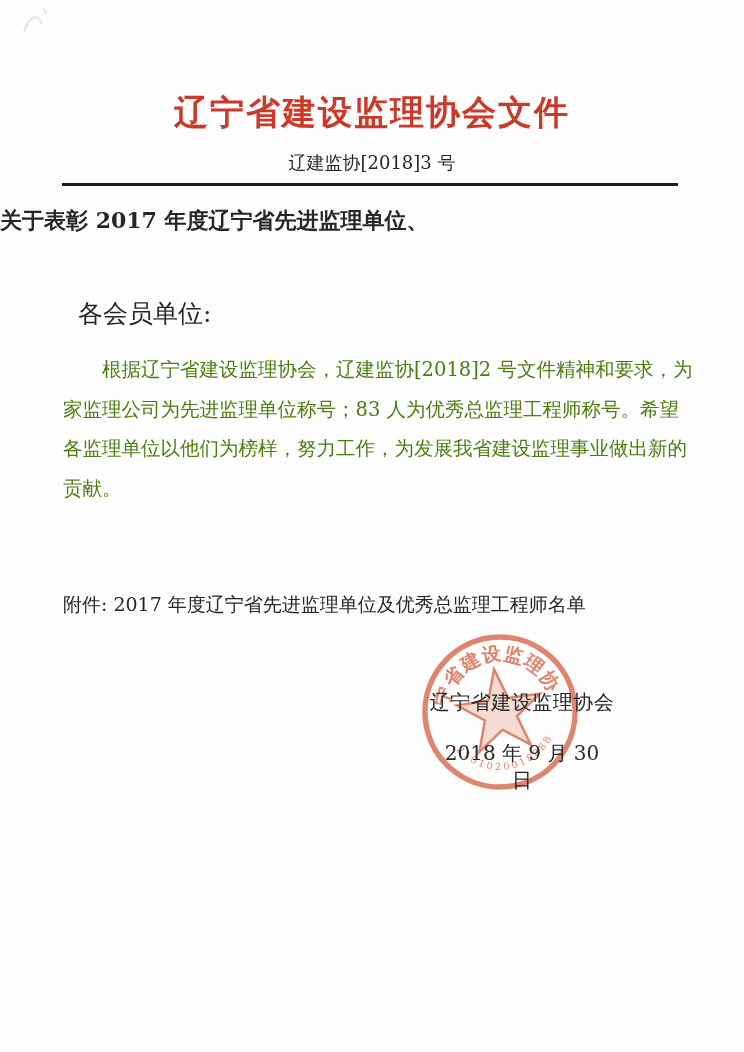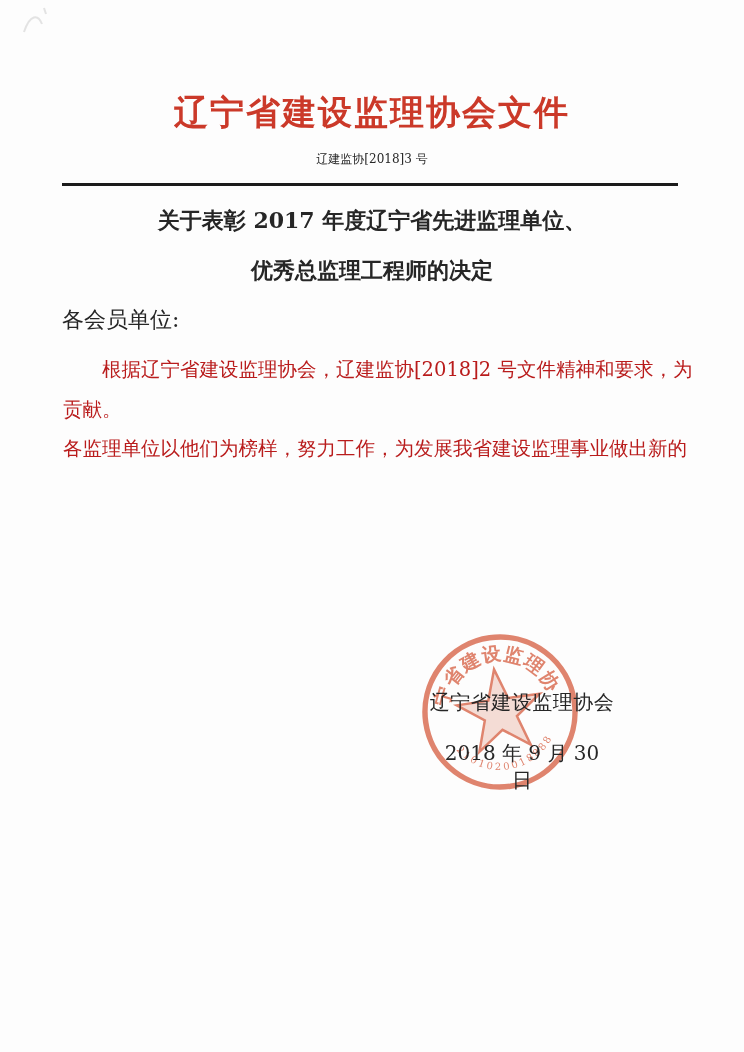--- a/index.html
+++ b/index.html
@@ -16,45 +16,45 @@
   .org-title{
     position:absolute;top:90px;left:0;width:744px;
     text-align:center;
     font-size:34px;font-weight:bold;
     letter-spacing:2px;
     color:#cb3929;
   }
   .doc-number{
     position:absolute;top:151px;left:0;width:744px;
     text-align:center;
-    font-size:12px;
+    font-size:18px;
     color:#262626;
   }
   .rule{
     position:absolute;top:183px;left:62px;
     width:616px;height:3px;
     background:#1b1b1b;
   }
   
   .doc-title1{
     position:absolute;top:206px;left:0;width:744px;
-    text-align:center;font-size:22px;font-weight:bold;color:#262626;
+    text-align:left;font-size:22px;font-weight:bold;color:#262626;
   }
   .doc-title2{
     position:absolute;top:256px;left:0;width:744px;
     text-align:center;font-size:22px;font-weight:bold;color:#262626;
   }
   
   .salutation{
-    position:absolute;top:297px;left:62px;
-    font-size:22px;color:#262626;margin-top:8px;
+    position:absolute;top:297px;left:78px;
+    font-size:25px;color:#262626;
   }
   .body-block{
     position:absolute;top:350px;left:63px;width:616px;
-    font-size:19.5px;color:#b91c1c;
+    font-size:19.5px;color:#4d7c0f;
   }
   .body-line{
     height:39.6px;line-height:39.6px;
     text-align:justify;text-align-last:justify;
     white-space:nowrap;
   }
   .body-line.first{text-indent:2em;}
   .body-line.last{text-align-last:left;white-space:normal;}
   .attachment{
     position:absolute;top:592px;left:63px;width:640px;
@@ -88,30 +88,31 @@
 
   <svg class="artifact" width="60" height="40" viewBox="0 0 60 40">
     <path d="M10,30 C16,12 24,12 28,22 M30,6 l2,6" stroke="#dcdcdc" stroke-width="2" fill="none" opacity="0.8"></path>
   </svg>
 
   <div class="org-title">辽宁省建设监理协会文件</div>
   <div class="doc-number">辽建监协[2018]3 号</div>
   <div class="rule"></div>
 
   <div class="doc-title1">关于表彰 2017 年度辽宁省先进监理单位、</div>
-  <div class="doc-title2">优秀总监理工程师的决定</div>
 
   <div class="salutation">各会员单位:</div>
 
   <div class="body-block">
     <div class="body-line first">根据辽宁省建设监理协会，辽建监协[2018]2 号文件精神和要求，为</div>
+    <div class="body-line">家监理公司为先进监理单位称号；83 人为优秀总监理工程师称号。希望</div>
+    <div class="body-line">各监理单位以他们为榜样，努力工作，为发展我省建设监理事业做出新的</div>
     <div class="body-line last">贡献。</div>
-    <div class="body-line">各监理单位以他们为榜样，努力工作，为发展我省建设监理事业做出新的</div>
   </div>
 
+  <div class="attachment">附件: 2017 年度辽宁省先进监理单位及优秀总监理工程师名单</div>
 
   <svg class="seal" viewBox="0 0 204 204">
     <g transform="rotate(-8 102 102)">
       <circle cx="102" cy="102" r="75" fill="none" stroke="#d96a4f" stroke-width="5.5"></circle>
       <path d="M102,59 L112,89.2 L143.8,89.4 L118.2,108.3 L127.9,138.6 L102,120 L76.1,138.6 L85.8,108.3 L60.2,89.4 L92,89.2 Z" fill="rgba(217,106,79,0.28)" stroke="#d96a4f" stroke-width="2.5"></path>
       <path id="sealTopArc" d="M 50.2 97.5 A 52 52 0 0 1 153.8 97.5" fill="none"></path>
       <text font-size="19" font-weight="bold" fill="#d96a4f" letter-spacing="1">
         <textPath href="#sealTopArc" startOffset="50%" text-anchor="middle">辽宁省建设监理协会</textPath>
       </text>
       <path id="sealBottomArc" d="M 54.5 135.3 A 58 58 0 0 0 149.5 135.3" fill="none"></path>

